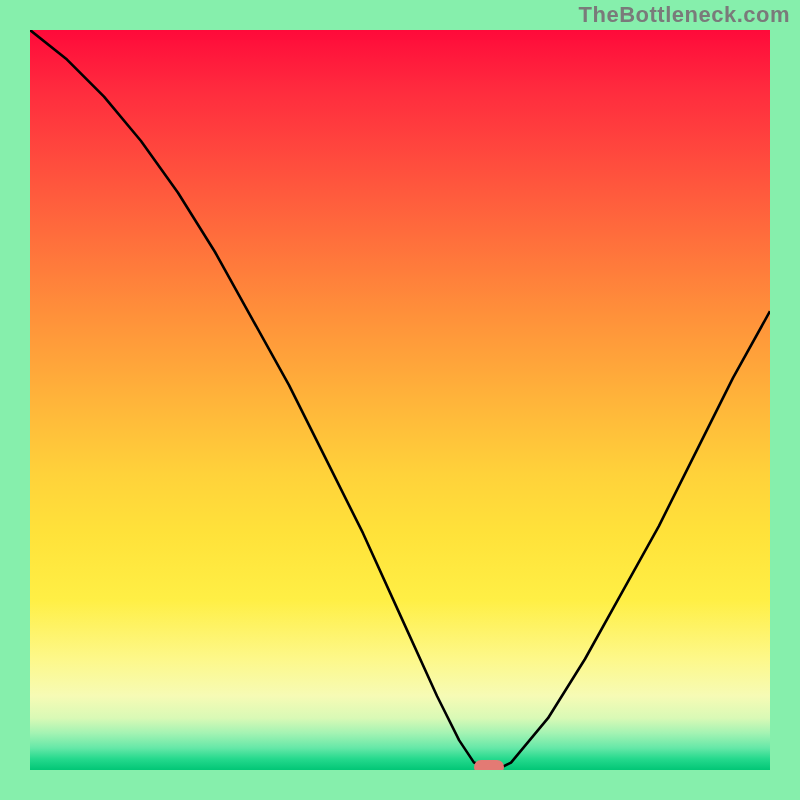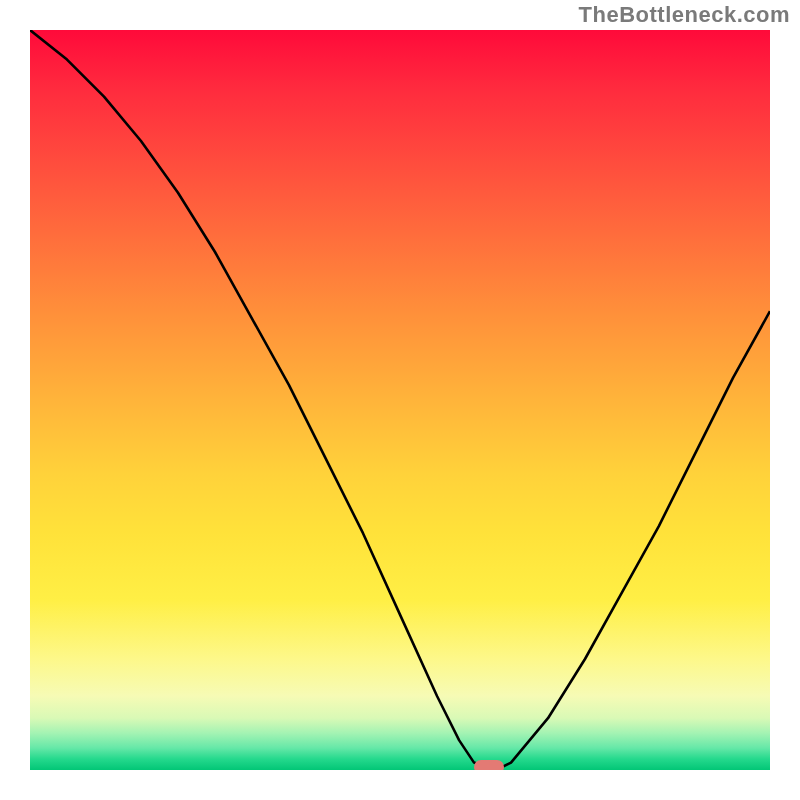--- a/index.html
+++ b/index.html
@@ -7,21 +7,21 @@
     padding: 0;
     width: 800px;
     height: 800px;
     background: #000;
     font-family: Arial, Helvetica, sans-serif;
   }
   .frame {
     position: relative;
     width: 800px;
     height: 800px;
-    background: #ffffff;
+    background: #86efac;
     text-decoration: underline;
   }
   .watermark {
     position: absolute;
     top: 2px;
     right: 10px;
     color: #7a7a7a;
     font-size: 22px;
     font-weight: 600;
     letter-spacing: 0.5px;

